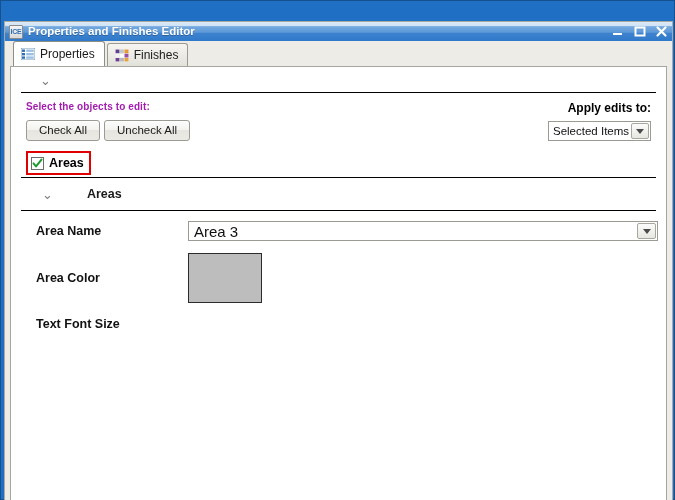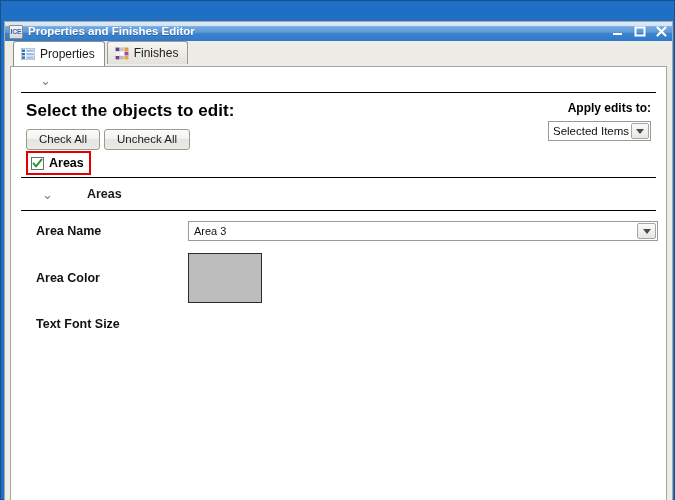--- a/index.html
+++ b/index.html
@@ -81,20 +81,21 @@
     cursor: default;
   }
   .win-btn svg { display:block; }
 
   
   .tabstrip {
     flex: 0 0 auto;
     height: 25px;
     background: #edece7;
     display: flex;
+    align-items: flex-end;
     padding-left: 8px;
     box-sizing: border-box;
     position: relative;
   }
   .tab {
     height: 23px;
     display: flex;
     align-items: center;
     padding: 0 9px 0 7px;
     box-sizing: border-box;
@@ -169,23 +170,23 @@
   }
 
   
   .select-row {
     position: relative;
     padding: 8px 12px 0 14px;
     box-sizing: border-box;
     height: 56px;
   }
   .select-title {
-    font-size: 17px;
-    font-weight: bold;
-    color: #000000;
+    font-size: 10px;
+    font-weight: bold;
+    color: #a21caf;
     letter-spacing: 0.1px;
   }
   .btn-row {
     margin-top: 8px;
     display: flex;
     gap: 4px;
   }
   .btn {
     font-size: 11.5px;
     color: #1a1a1a;
@@ -309,21 +310,21 @@
     color: #111;
   }
   .field {
     position: relative;
     height: 20px;
     box-sizing: border-box;
     background: #ffffff;
     border: 1px solid #9b9b93;
     display: flex;
     align-items: center;
-    font-size: 11px;
+    font-size: 15px;
     color: #111;
     padding-left: 5px;
     cursor: text;
   }
   .field.wide { width: 470px; }
   .field-caret {
     position: absolute;
     right: 1px; top: 1px;
     width: 19px; height: 16px;
     background: linear-gradient(to bottom,#fbfbfb,#e7e6e0);

